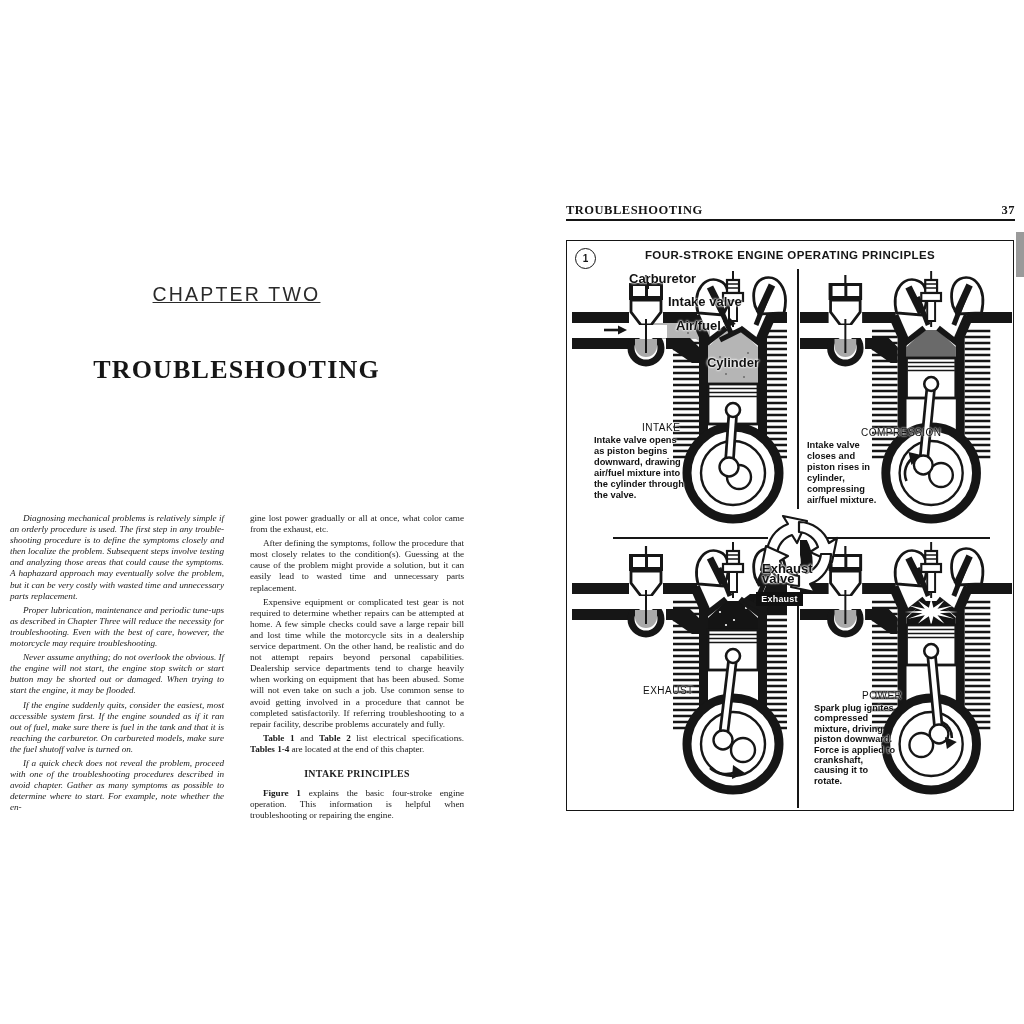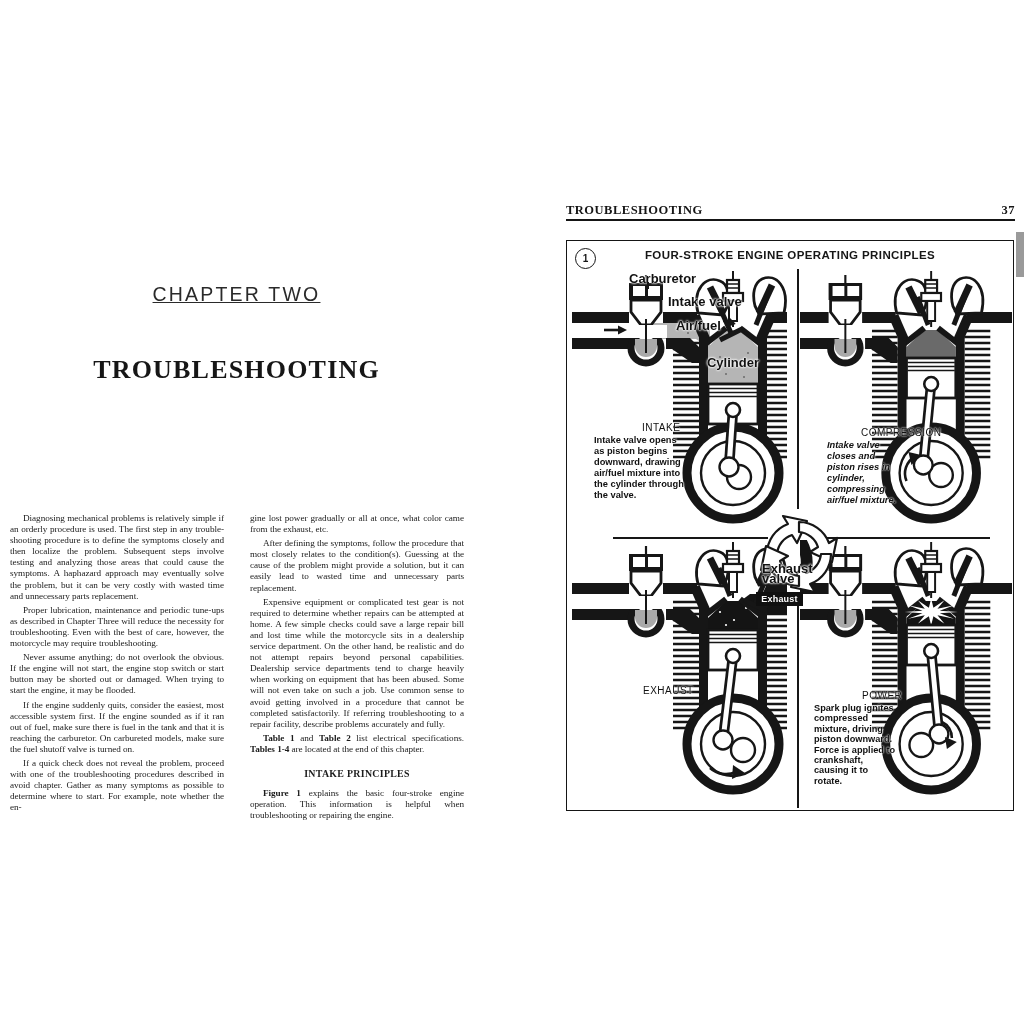--- a/index.html
+++ b/index.html
@@ -14,21 +14,21 @@
     font-family:"Liberation Sans",sans-serif;font-size:19.5px;letter-spacing:2.2px;color:#2a2a2a;text-decoration:underline;
   }
   .chap-title{
     position:absolute;left:0;top:355px;width:473px;text-align:center;
     font-family:"Liberation Serif",serif;font-weight:bold;font-size:26px;letter-spacing:1.2px;color:#161616;
   }
   .col{
     position:absolute;top:513px;width:214px;
     font-size:9.2px;line-height:11.1px;text-align:justify;letter-spacing:-0.05px;
   }
-  .col1{left:10px;}
+  .col1{left:10px;font-style:italic;}
   .col2{left:250px;}
   .col p{margin:0 0 3px 0;text-indent:13px;}
   .col p.noindent{text-indent:0;}
   .sec-head{
     text-align:center;font-weight:bold;font-size:9.9px;letter-spacing:.3px;
     margin:13px 0 9px 0;font-family:"Liberation Serif",serif;
   }
   
   .run-head{
     position:absolute;left:566px;top:203px;width:449px;display:flex;justify-content:space-between;
@@ -367,21 +367,21 @@
             <path d="M-32 0A32 32 0 0 1 -11 -30L-16 -38L8 -33L-2 -11L-7 -19A22 22 0 0 0 -22 0Z" transform="rotate(180)"></path>
             <path d="M-32 0A32 32 0 0 1 -11 -30L-16 -38L8 -33L-2 -11L-7 -19A22 22 0 0 0 -22 0Z" transform="rotate(270)"></path>
           </g>
         </svg>
       </div>
 
       <div class="stroke-name" style="left:27px;top:181px;">INTAKE</div>
       <div class="stroke-cap" style="left:27px;top:194px;width:93px;">Intake valve opens as piston begins downward, drawing air/fuel mixture into the cylinder through the valve.</div>
 
       <div class="stroke-name" style="left:246px;top:186px;">COMPRESSION</div>
-      <div class="stroke-cap" style="left:260px;top:199px;width:70px;font-style:italic;">Intake valve closes and piston rises in cylinder, compressing air/fuel mixture.</div>
+      <div class="stroke-cap" style="left:240px;top:199px;width:70px;">Intake valve closes and piston rises in cylinder, compressing air/fuel mixture.</div>
 
       <div class="stroke-name" style="left:28px;top:444px;">EXHAUST</div>
 
       <div class="stroke-name" style="left:247px;top:449px;">POWER</div>
       <div class="stroke-cap cap-tight" style="left:247px;top:462px;width:82px;">Spark plug ignites compressed mixture, driving piston downward. Force is applied to crankshaft, causing it to rotate.</div>
 
       <div class="callout" style="left:62px;top:30px;">Carburetor</div>
       <div class="leader" style="left:80px;top:41px;height:7px;"></div>
       <div class="callout" style="left:101px;top:53px;">Intake valve</div>
       <div class="callout airfuel" style="left:109px;top:77px;">

